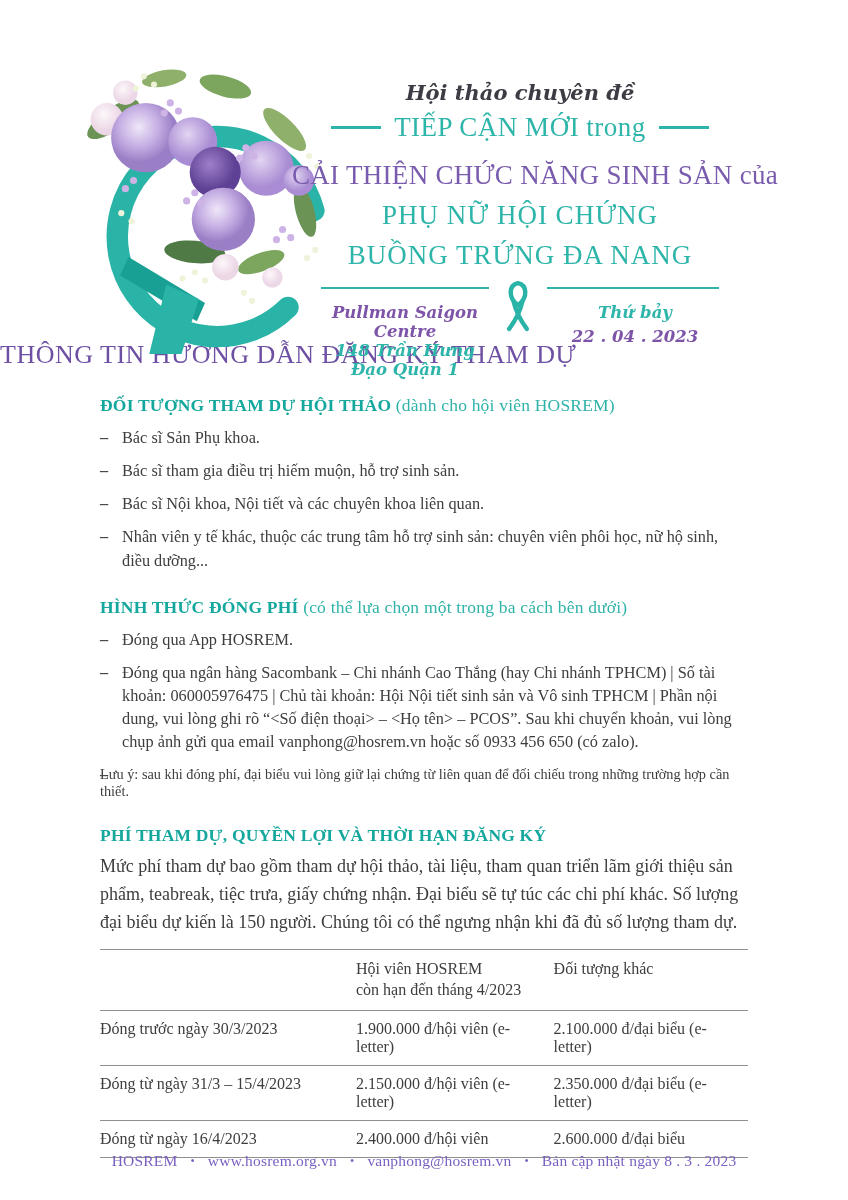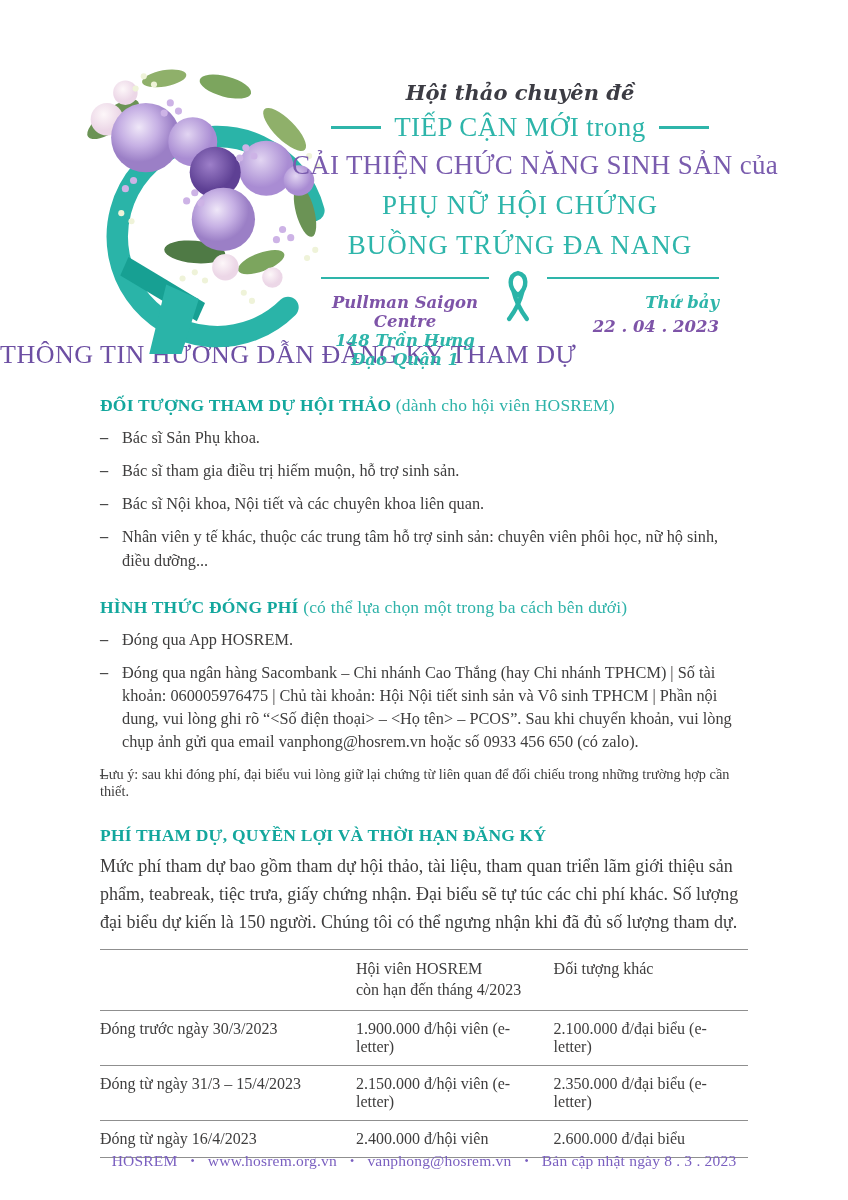--- a/index.html
+++ b/index.html
@@ -11,28 +11,28 @@
   .banner{position:relative;height:336px;}
   .bouquet{position:absolute;left:70px;top:58px;width:270px;height:296px;}
   .banner-text{position:absolute;left:292px;top:80px;width:456px;text-align:center;}
   .eyebrow{
     font-family:"DejaVu Serif", serif;font-style:italic;font-weight:700;
     font-size:21px;color:#3c3c44;margin:0 0 7px;
   }
   .t-row{display:flex;align-items:center;justify-content:center;}
   .t-dash{flex:0 0 50px;height:3px;background:#2eb5aa;margin:0 13px;}
   .t1{color:#2eb5aa;font-size:27px;letter-spacing:.5px;white-space:nowrap;}
-  .t2{color:#7a5cae;font-size:27px;letter-spacing:.3px;margin-top:7px;white-space:nowrap;}
+  .t2{color:#7a5cae;font-size:27px;letter-spacing:.3px;margin-top:17px;white-space:nowrap;}
   .t3{color:#2eb5aa;font-size:27px;letter-spacing:1px;margin-top:9px;}
   .t4{color:#2eb5aa;font-size:27px;letter-spacing:1px;margin-top:9px;}
   .meta{display:flex;justify-content:center;align-items:flex-start;margin-top:16px;}
   .meta-col{border-top:2.5px solid #2eb5aa;padding-top:14px;
     font-family:"DejaVu Serif", serif;font-style:italic;font-weight:700;font-size:16.5px;}
   .meta-left{width:168px;text-align:center;}
-  .meta-right{width:168px;text-align:right;padding-left:4px;}
+  .meta-right{width:168px;text-align:center;padding-left:4px;}
   .ribbon-wrap{width:30px;margin:-8px 14px 0;}
   .venue-name{color:#7e54a8;}
   .venue-addr{color:#2eb5aa;}
   .date-day{color:#2eb5aa;}
   .date-val{color:#7e54a8;margin-top:5px;}
   
   .page-title{
     text-align:left;color:#6d4fa3;font-size:26px;letter-spacing:.5px;
     margin:4px 0 0;font-weight:400;
   }

